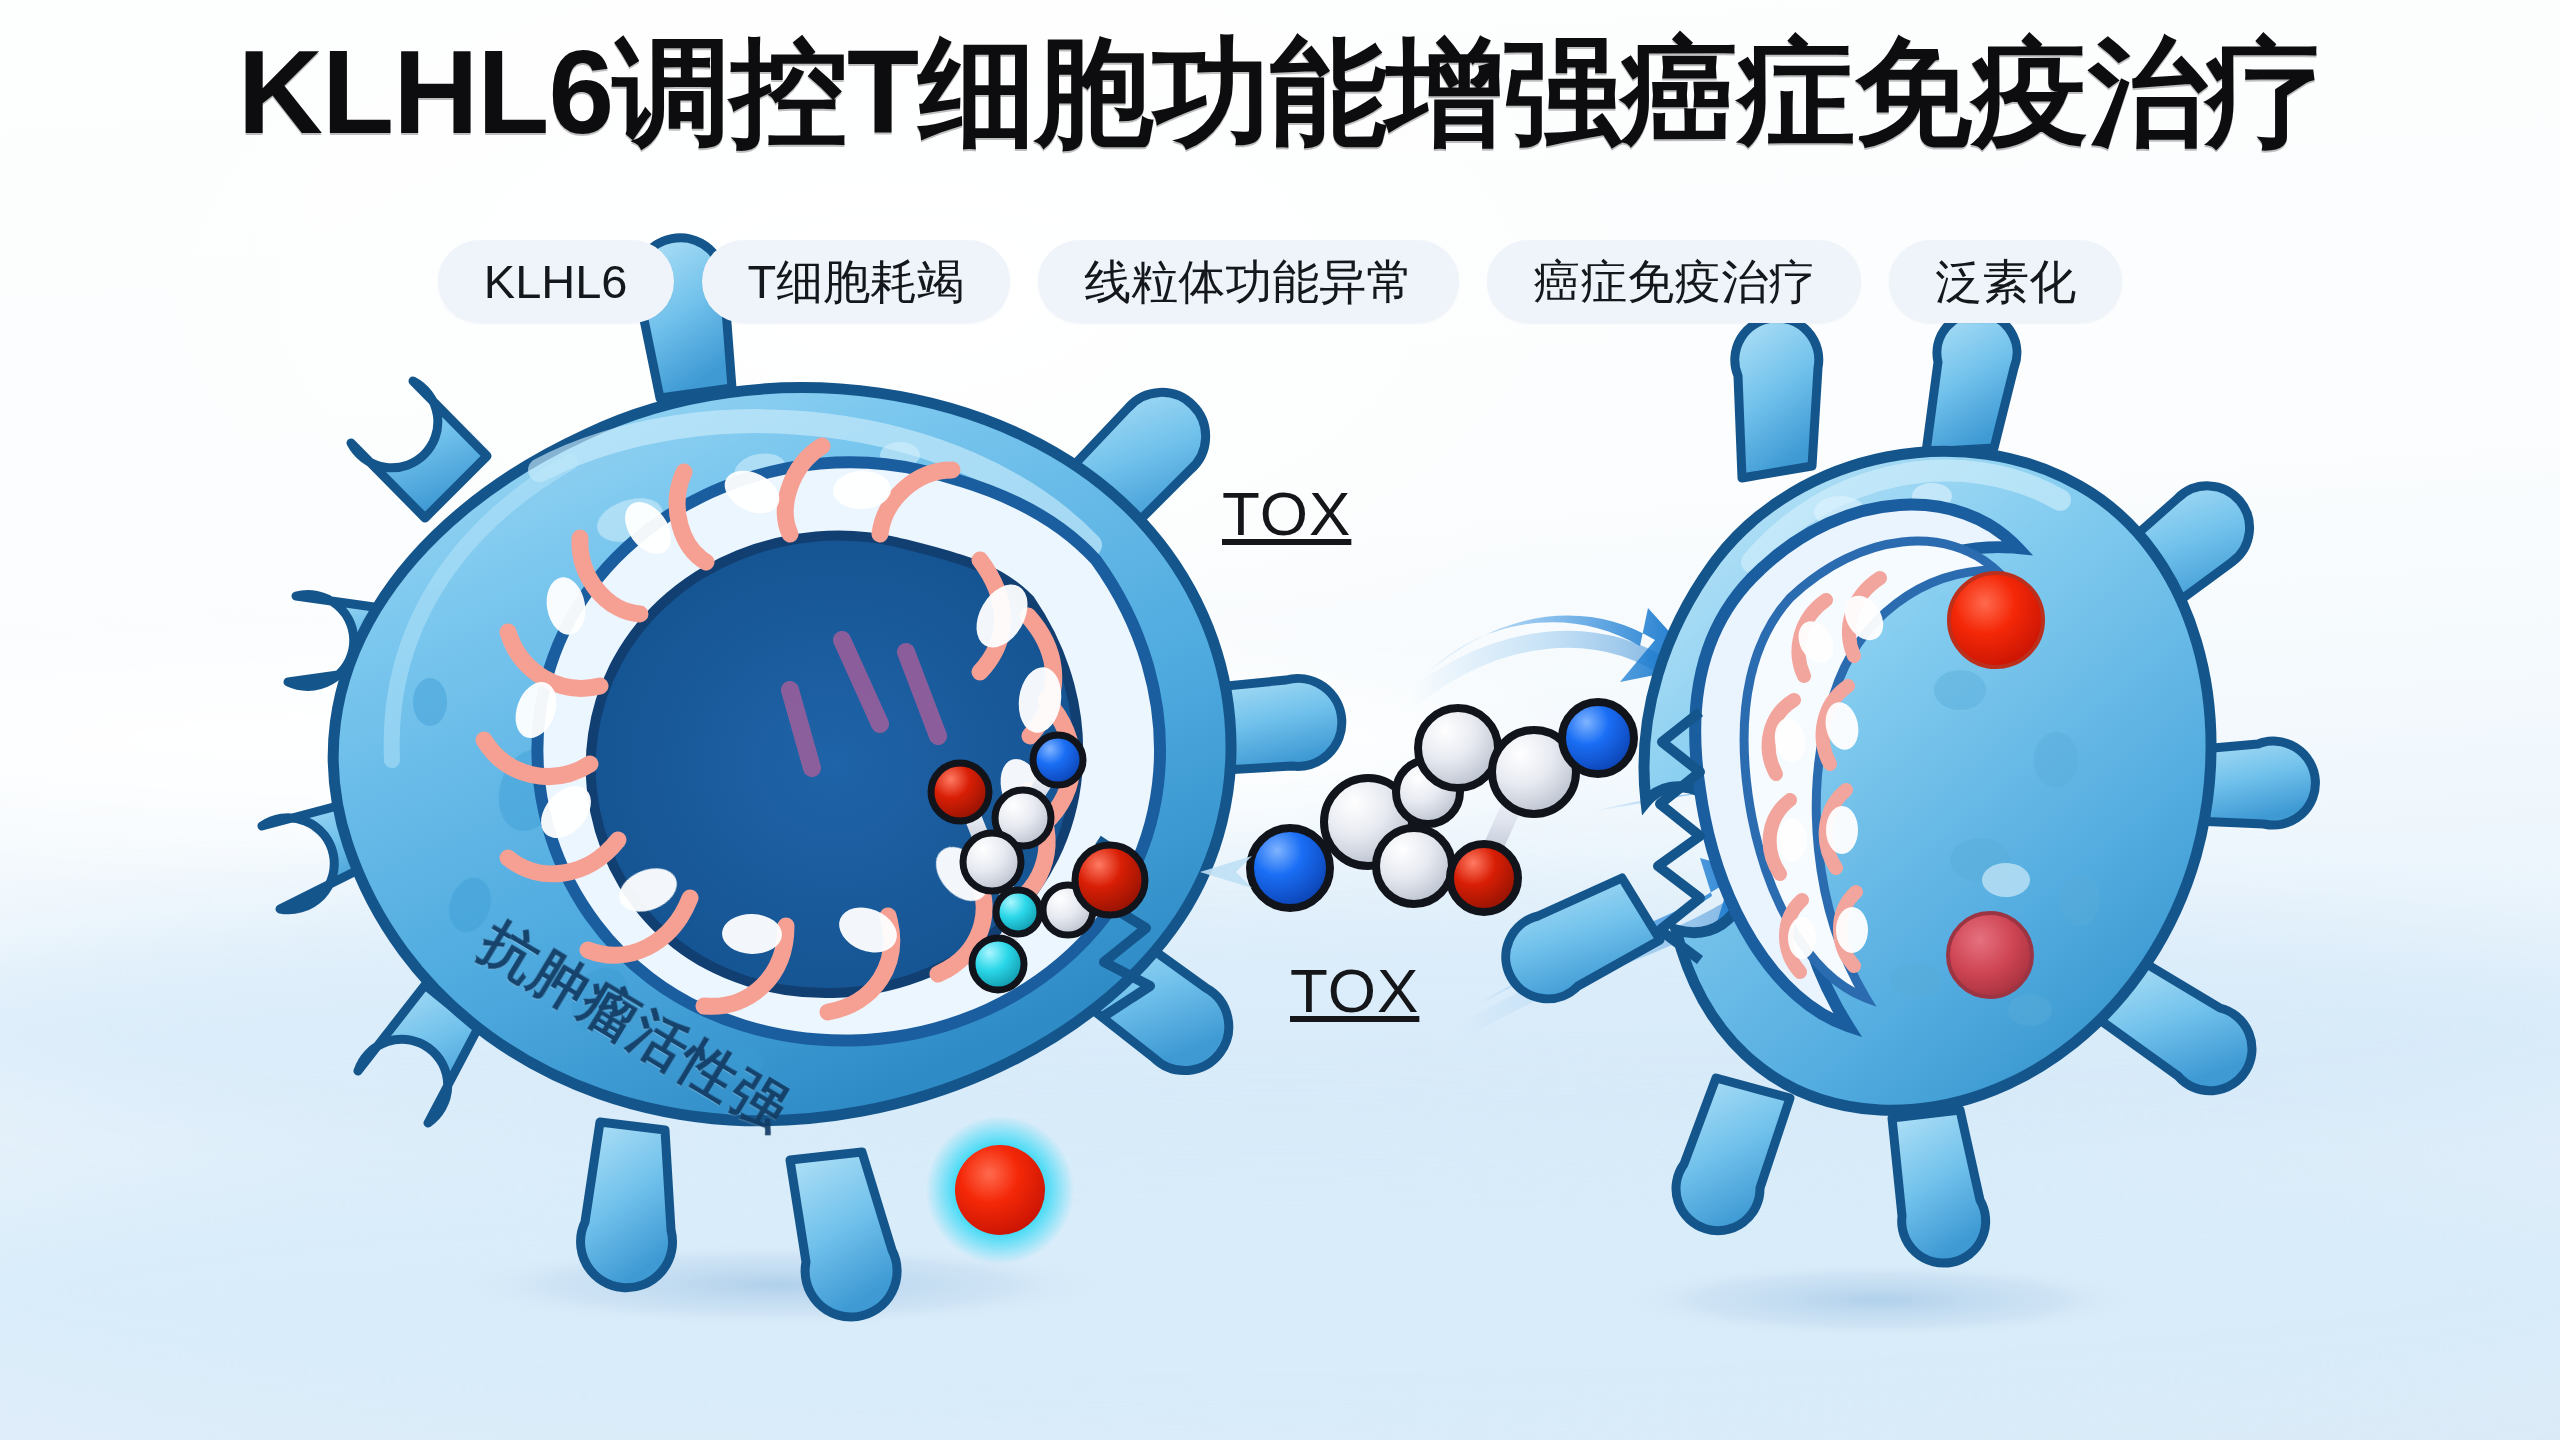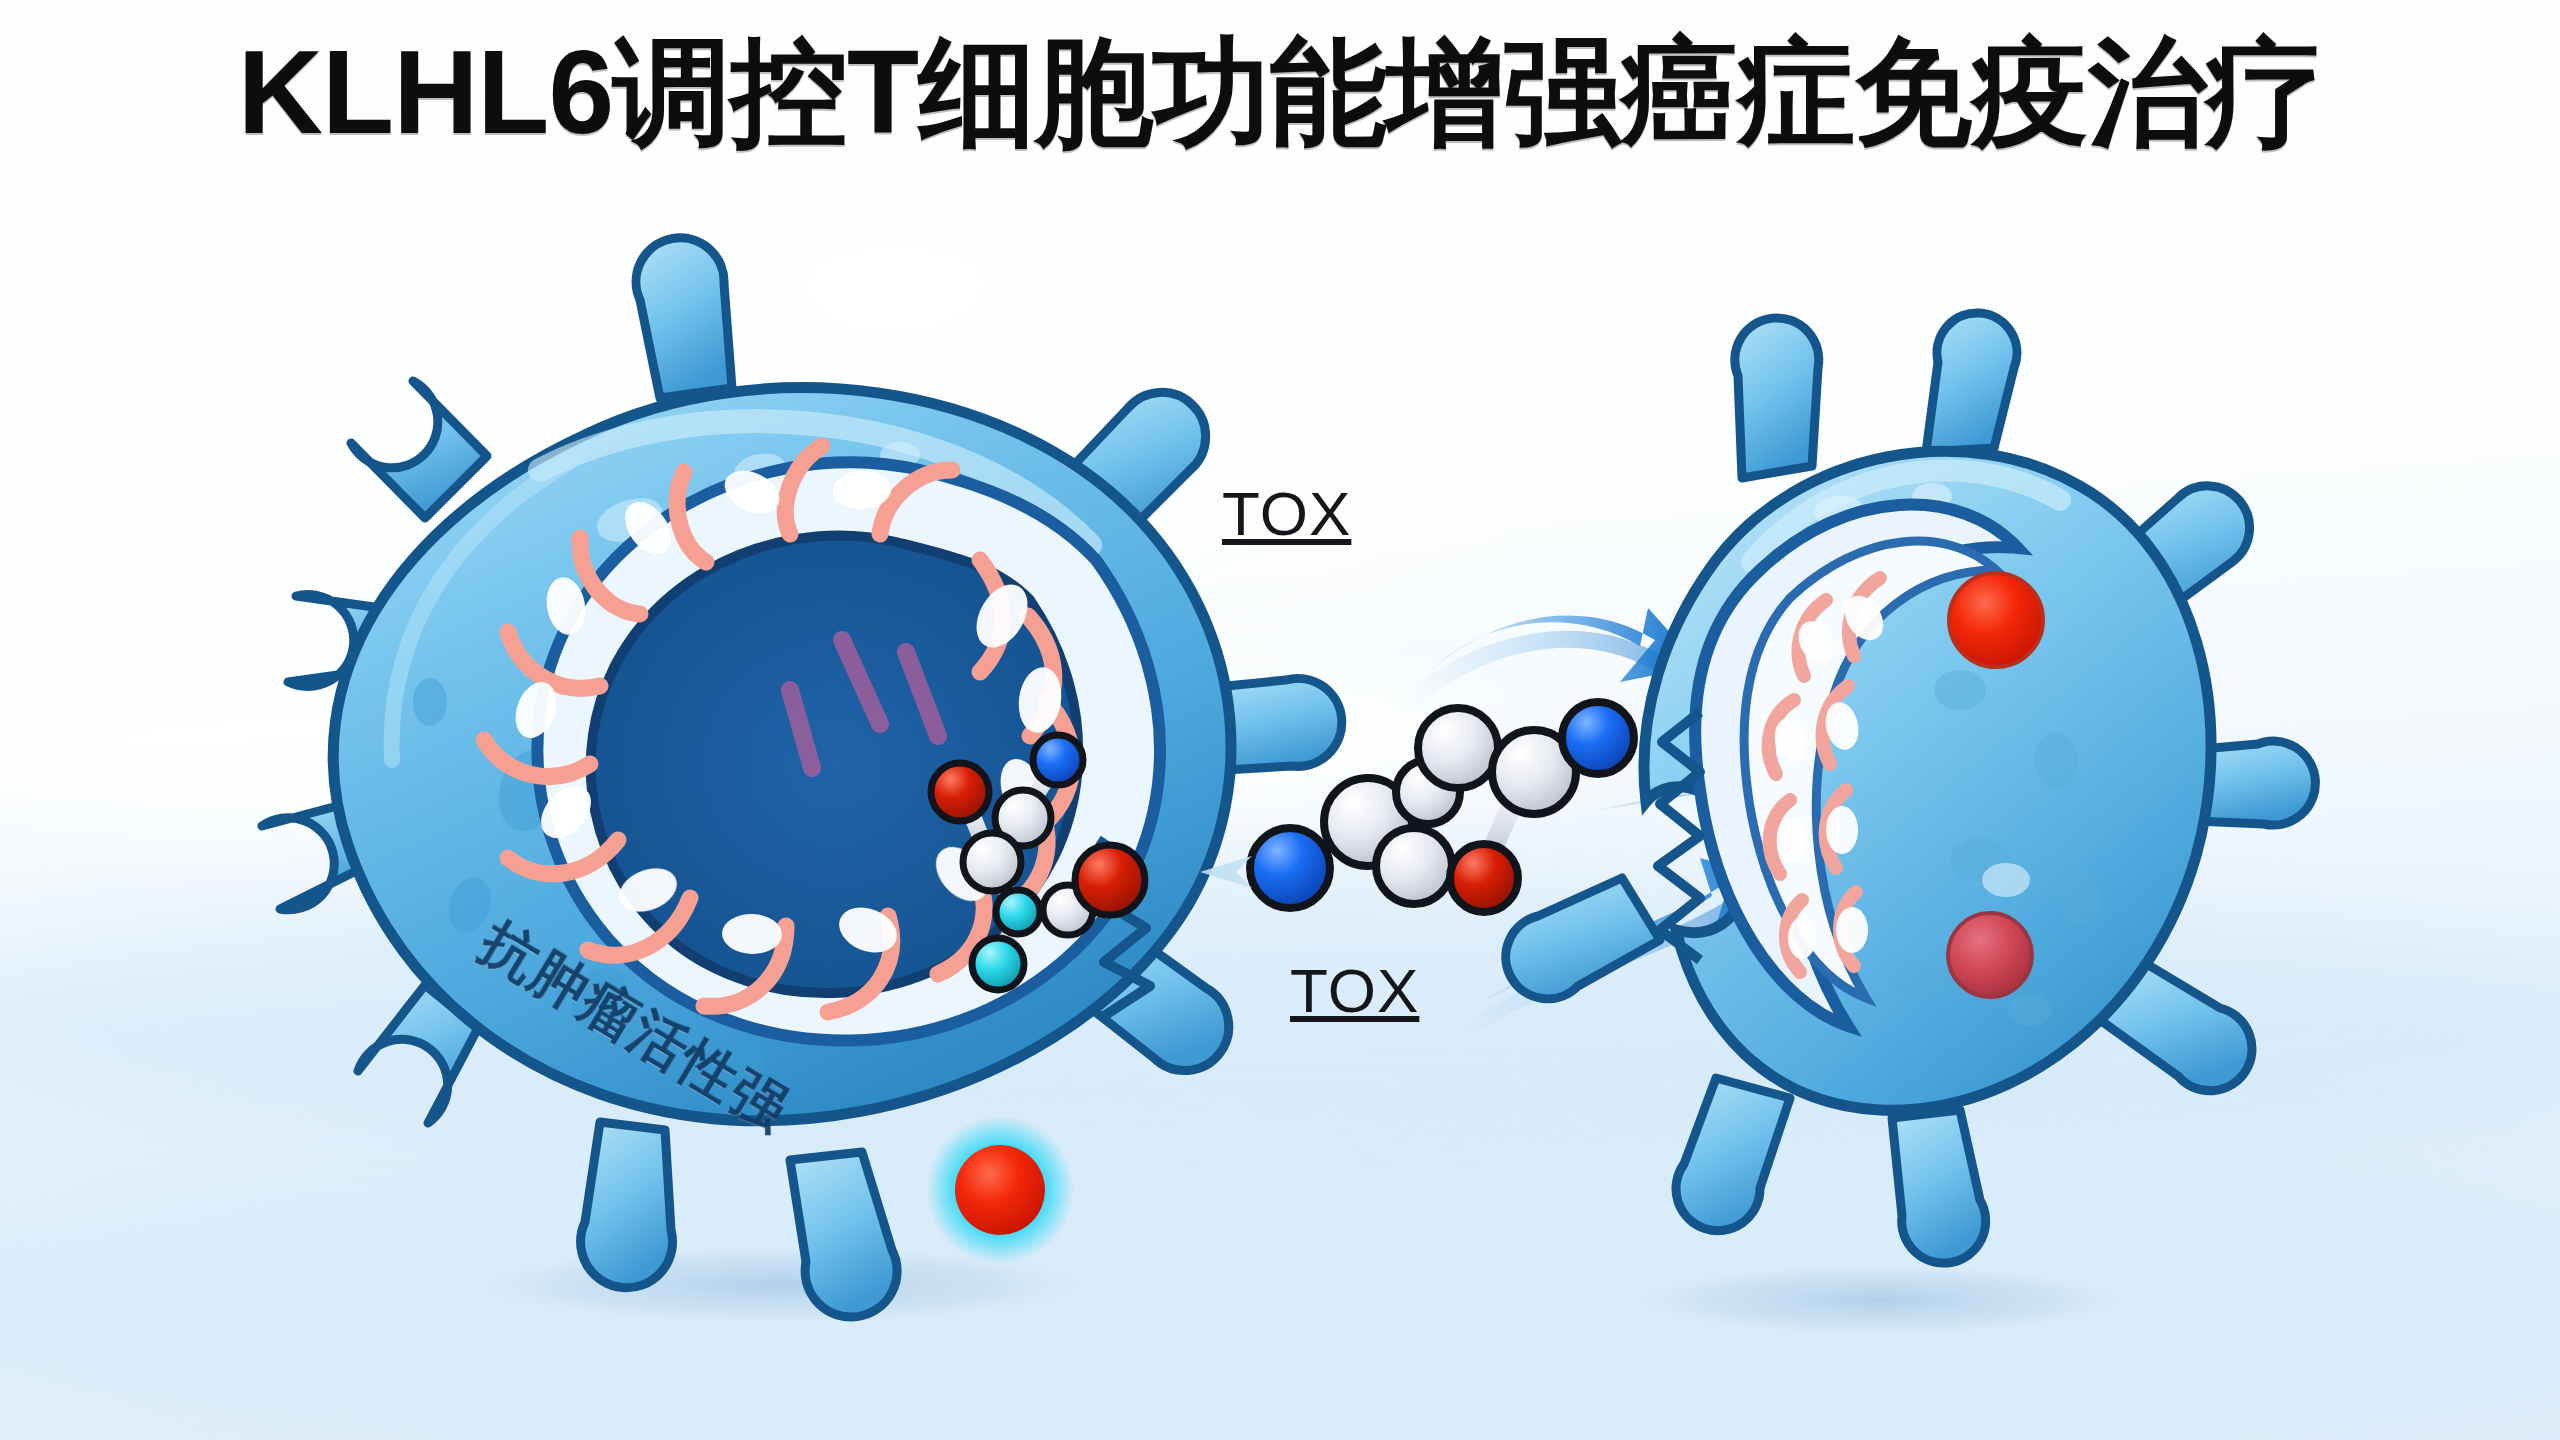--- a/index.html
+++ b/index.html
@@ -419,20 +419,27 @@
 
       <path d="M1700,712 L1662,742 L1700,772 L1660,804 L1700,836 L1658,866 L1700,898 L1660,930 L1700,960" fill="none" stroke="#14568c" stroke-width="10" stroke-linejoin="round"></path>
 
       <circle cx="1996" cy="620" r="47" fill="url(#redDot)" stroke="#bb2f1c" stroke-width="4"></circle>
       <circle cx="1990" cy="955" r="42" fill="url(#redDot2)" stroke="#9c3543" stroke-width="4"></circle>
     </g>
   </svg>
 
   <div class="title">KLHL6调控T细胞功能增强癌症免疫治疗</div>
 
+  <div class="tagbar">
+    <span class="tag">KLHL6</span>
+    <span class="tag">T细胞耗竭</span>
+    <span class="tag">线粒体功能异常</span>
+    <span class="tag">癌症免疫治疗</span>
+    <span class="tag">泛素化</span>
+  </div>
 
   <div class="tox tox-top">TOX</div>
 
   <div class="tox tox-bot">TOX</div>
 
   <div class="cell-label">抗肿瘤活性强</div>
 
 </div>
 
 </body></html>

